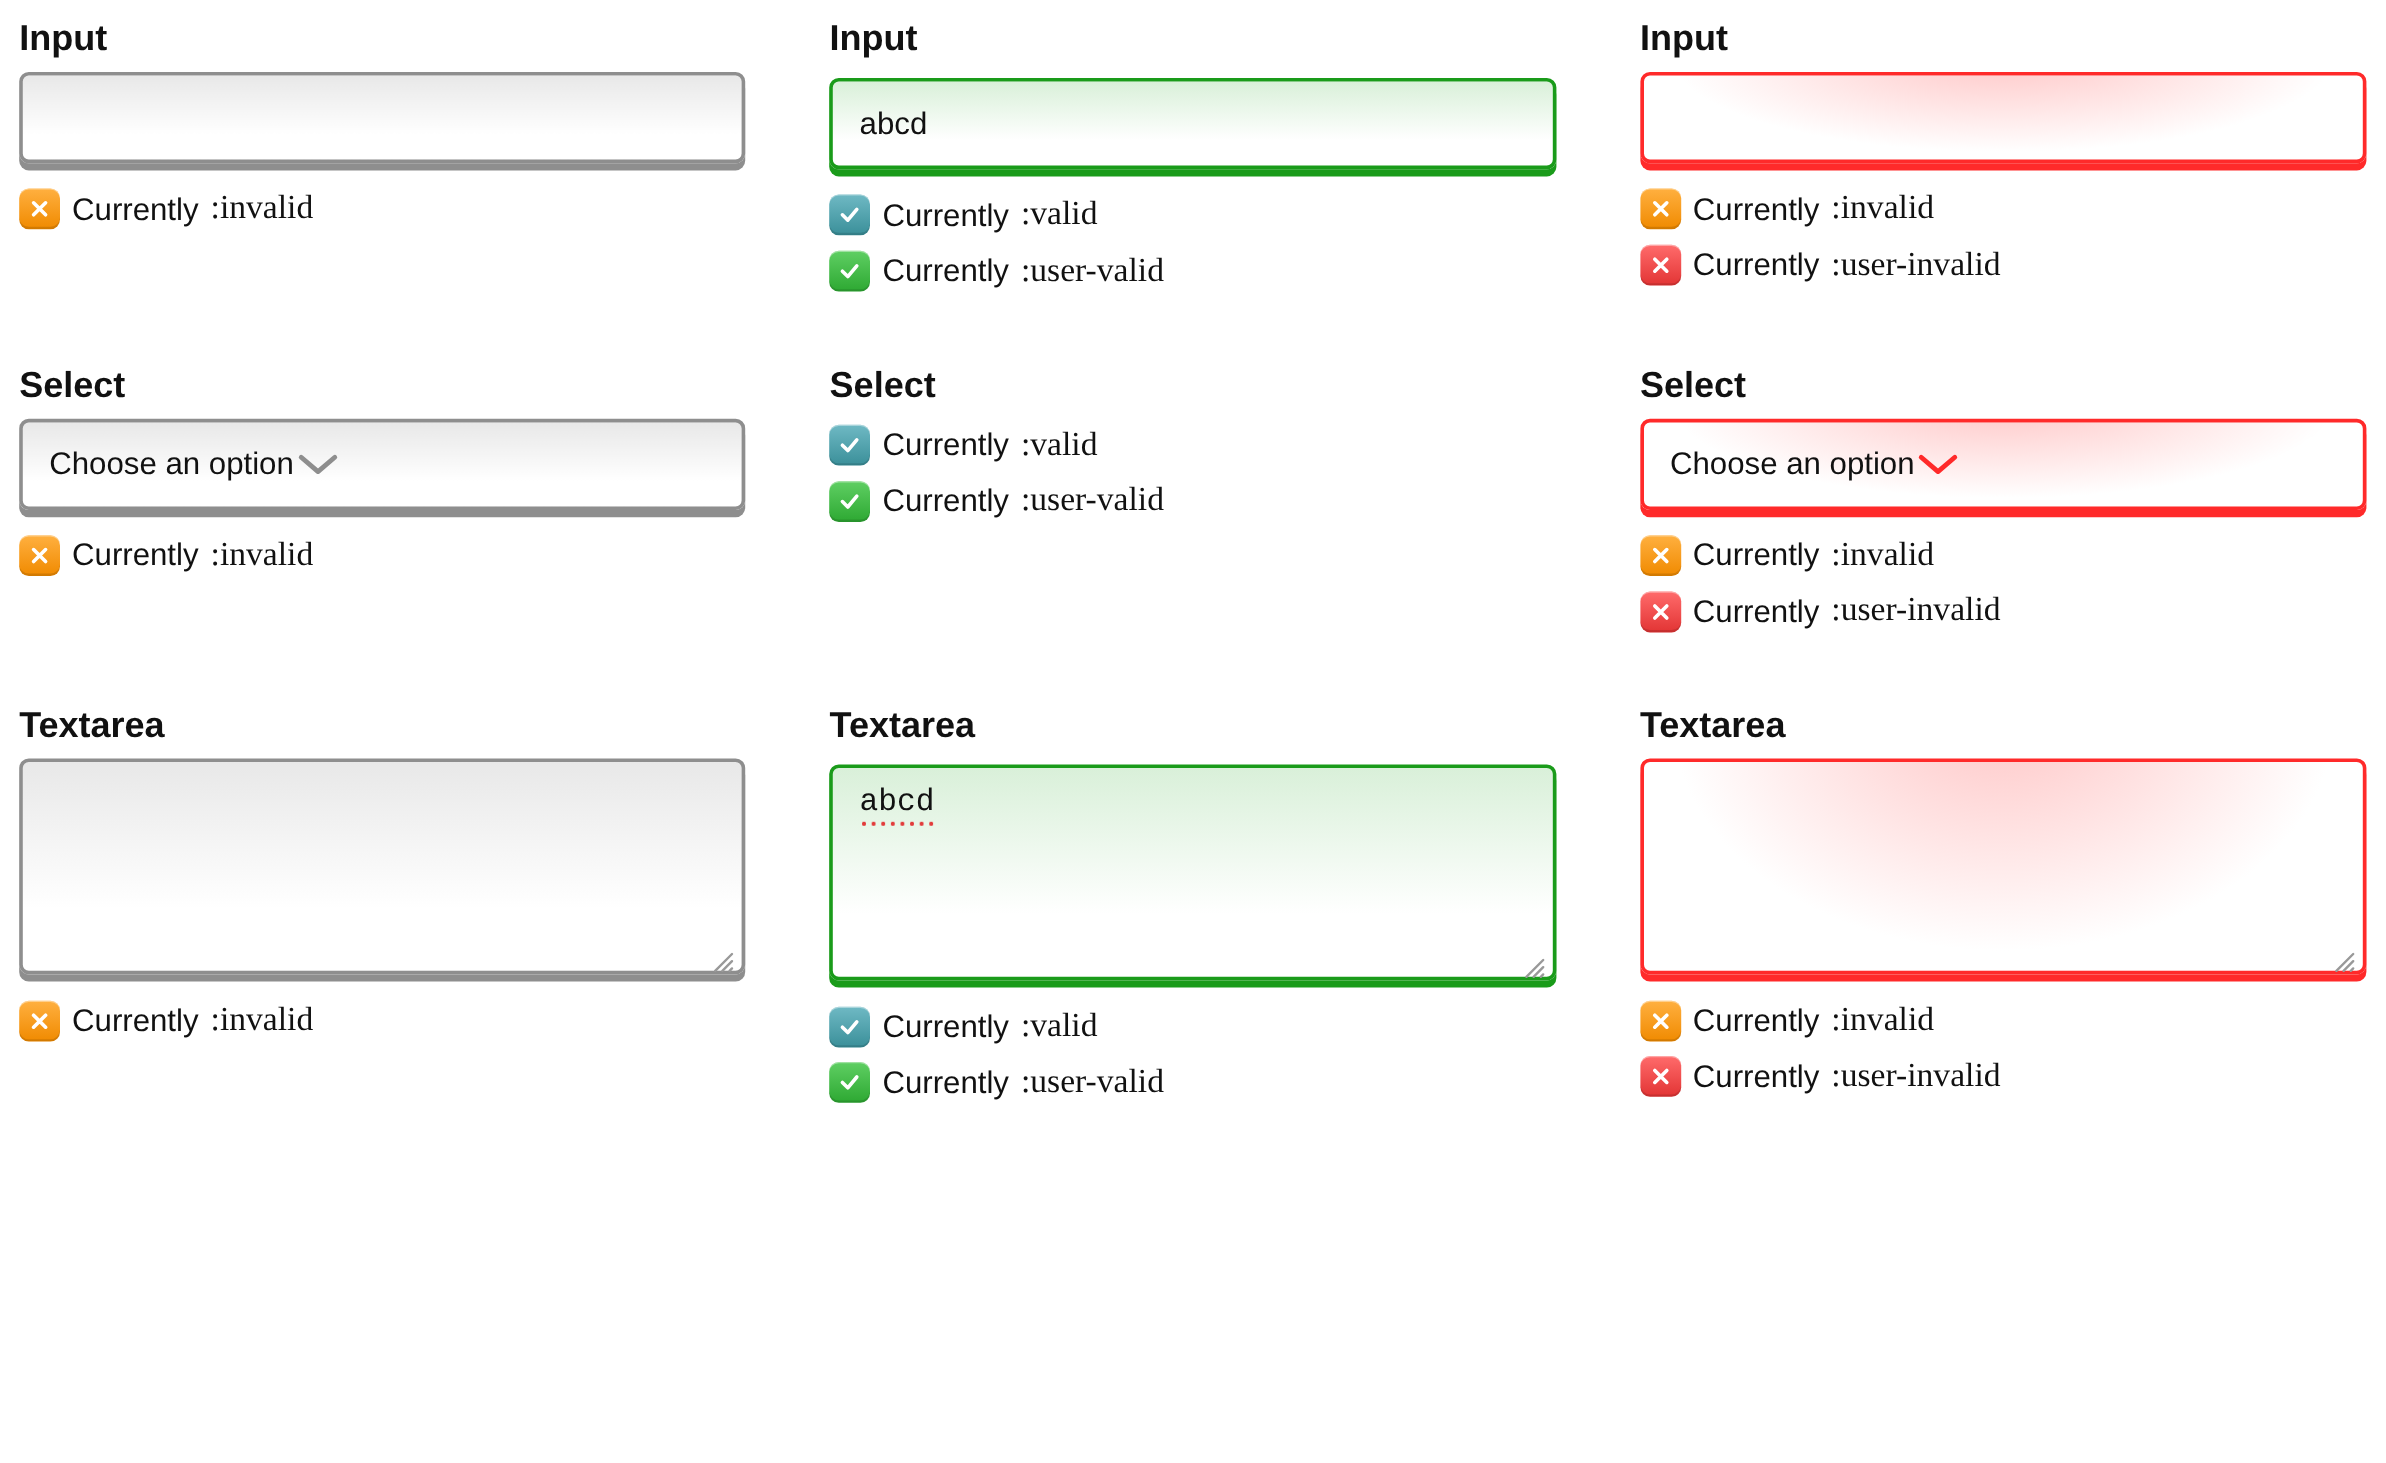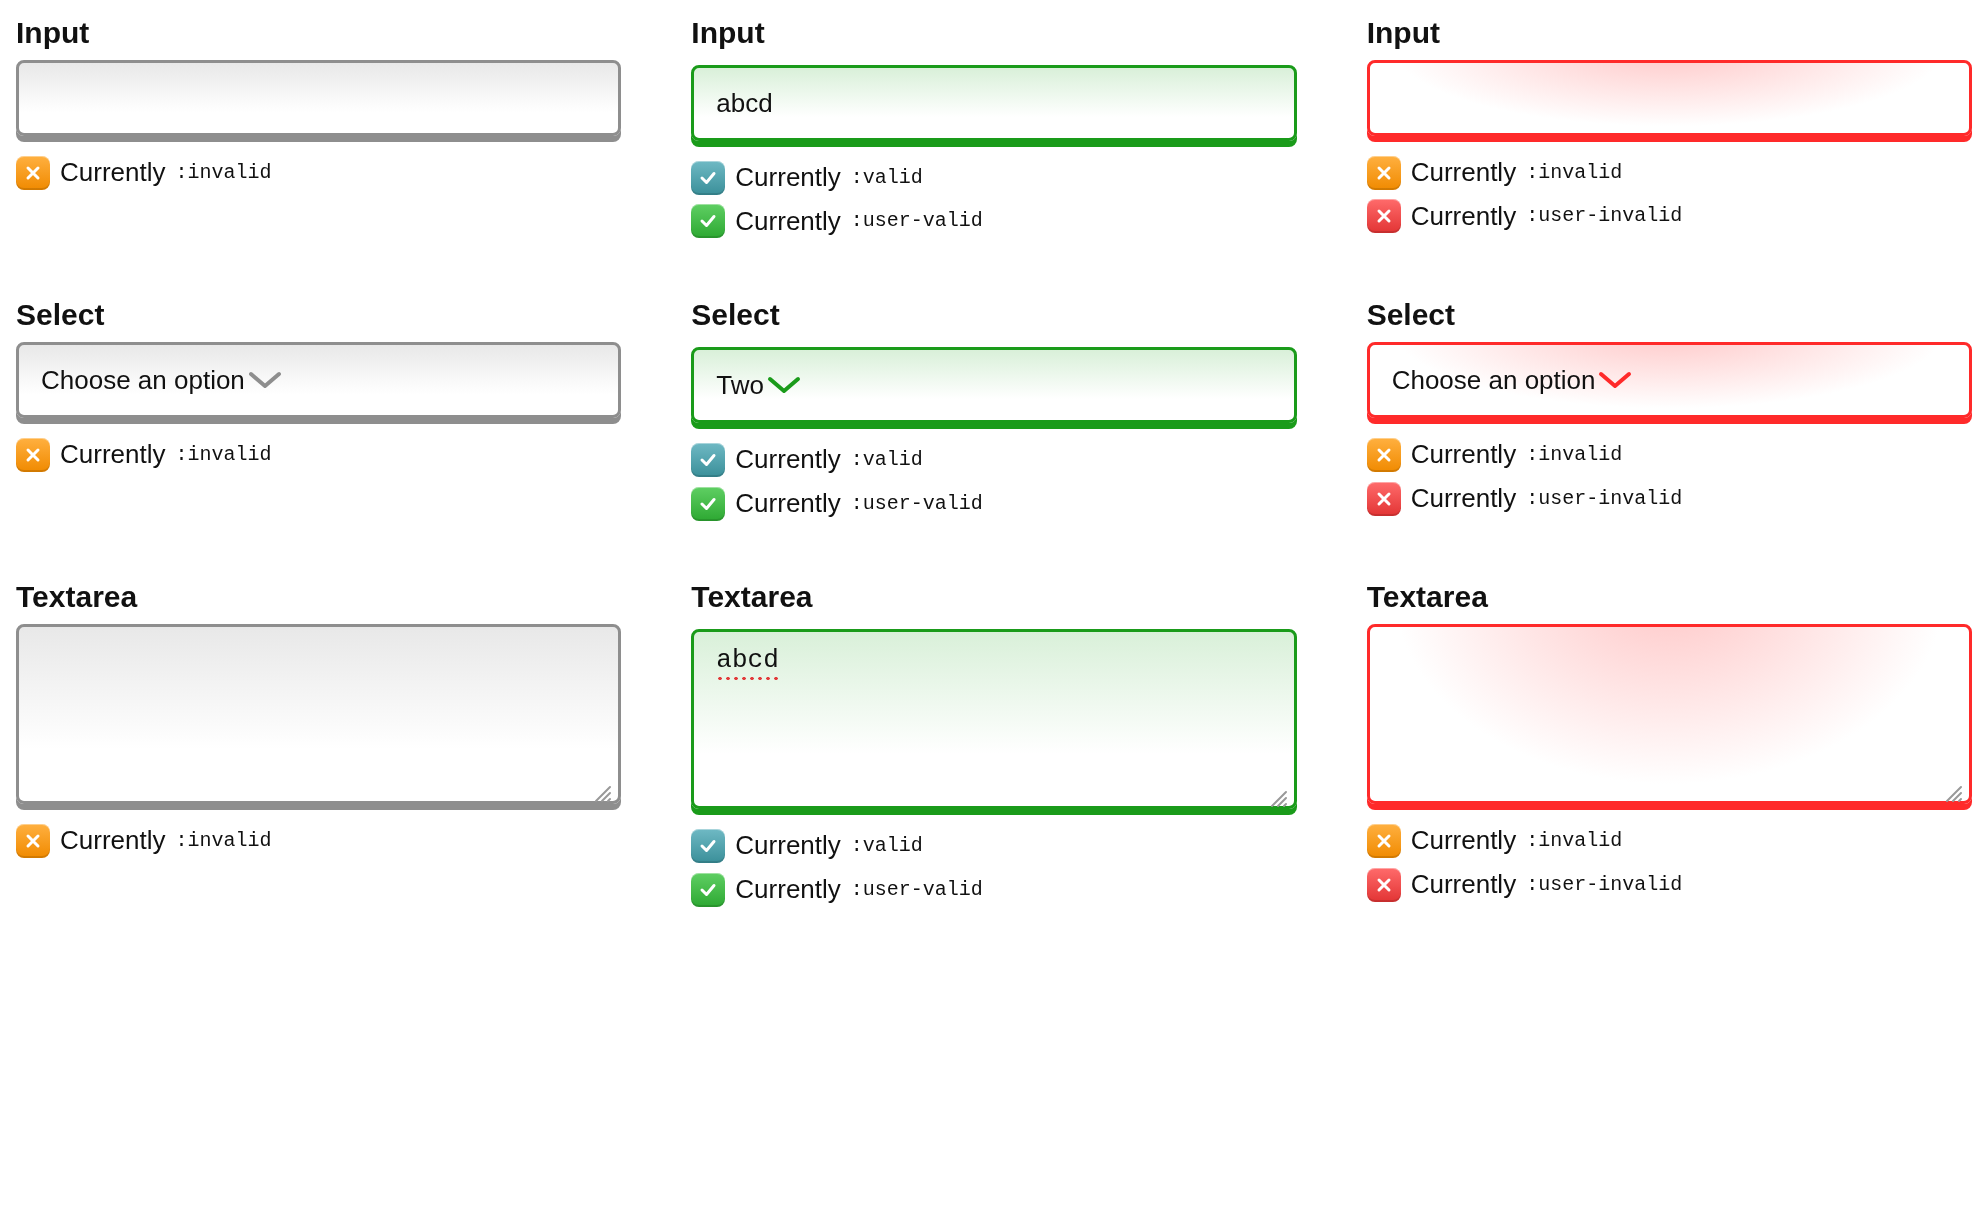--- a/index.html
+++ b/index.html
@@ -85,21 +85,21 @@
     position: absolute;
     right: 6px;
     bottom: 4px;
     width: 18px; height: 18px;
   }
 
   
   .status { display:flex; align-items:center; gap: 10px; line-height: 1.6; }
   .status + .status { margin-top: 2px; }
   .status .prefix { }
-  .status .code  { font-family: Liberation Mono, monospace; font-size: 20px; }
+  .status .code  { font-family: Liberation Serif, serif; font-size: 28px; }
 
   .badge {
     width: 34px; height: 34px;
     border-radius: 8px;
     display: inline-flex;
     align-items: center;
     justify-content: center;
     flex-shrink: 0;
     box-shadow: inset 0 -2px 0 rgba(0,0,0,.12), inset 0 1px 0 rgba(255,255,255,.4);
   }
@@ -196,28 +196,20 @@
             <path d="M4 4 L14 14 M14 4 L4 14" stroke="#fff" stroke-width="3" stroke-linecap="round"></path>
           </svg>
       </span>
       <span class="prefix">Currently</span>
       <span class="code">:invalid</span>
     </div>
   </div>
 
   <div class="cell tone-green">
     <div class="label">Select</div>
-    <div class="control select">
-      <span>Two</span>
-      <span class="chevron">
-        <svg width="40" height="24" viewBox="0 0 40 24">
-            <path d="M6 6 L20 18 L34 6" stroke="#1a9b1a" stroke-width="4" fill="none" stroke-linecap="round" stroke-linejoin="round"></path>
-          </svg>
-      </span>
-    </div>
     <div class="status">
       <span class="badge badge-teal">
         <svg width="18" height="18" viewBox="0 0 18 18">
             <path d="M3 9 L7.5 13.5 L15 4.5" stroke="#fff" stroke-width="3" fill="none" stroke-linecap="round" stroke-linejoin="round"></path>
           </svg>
       </span>
       <span class="prefix">Currently</span>
       <span class="code">:valid</span>
     </div>
     <div class="status">

